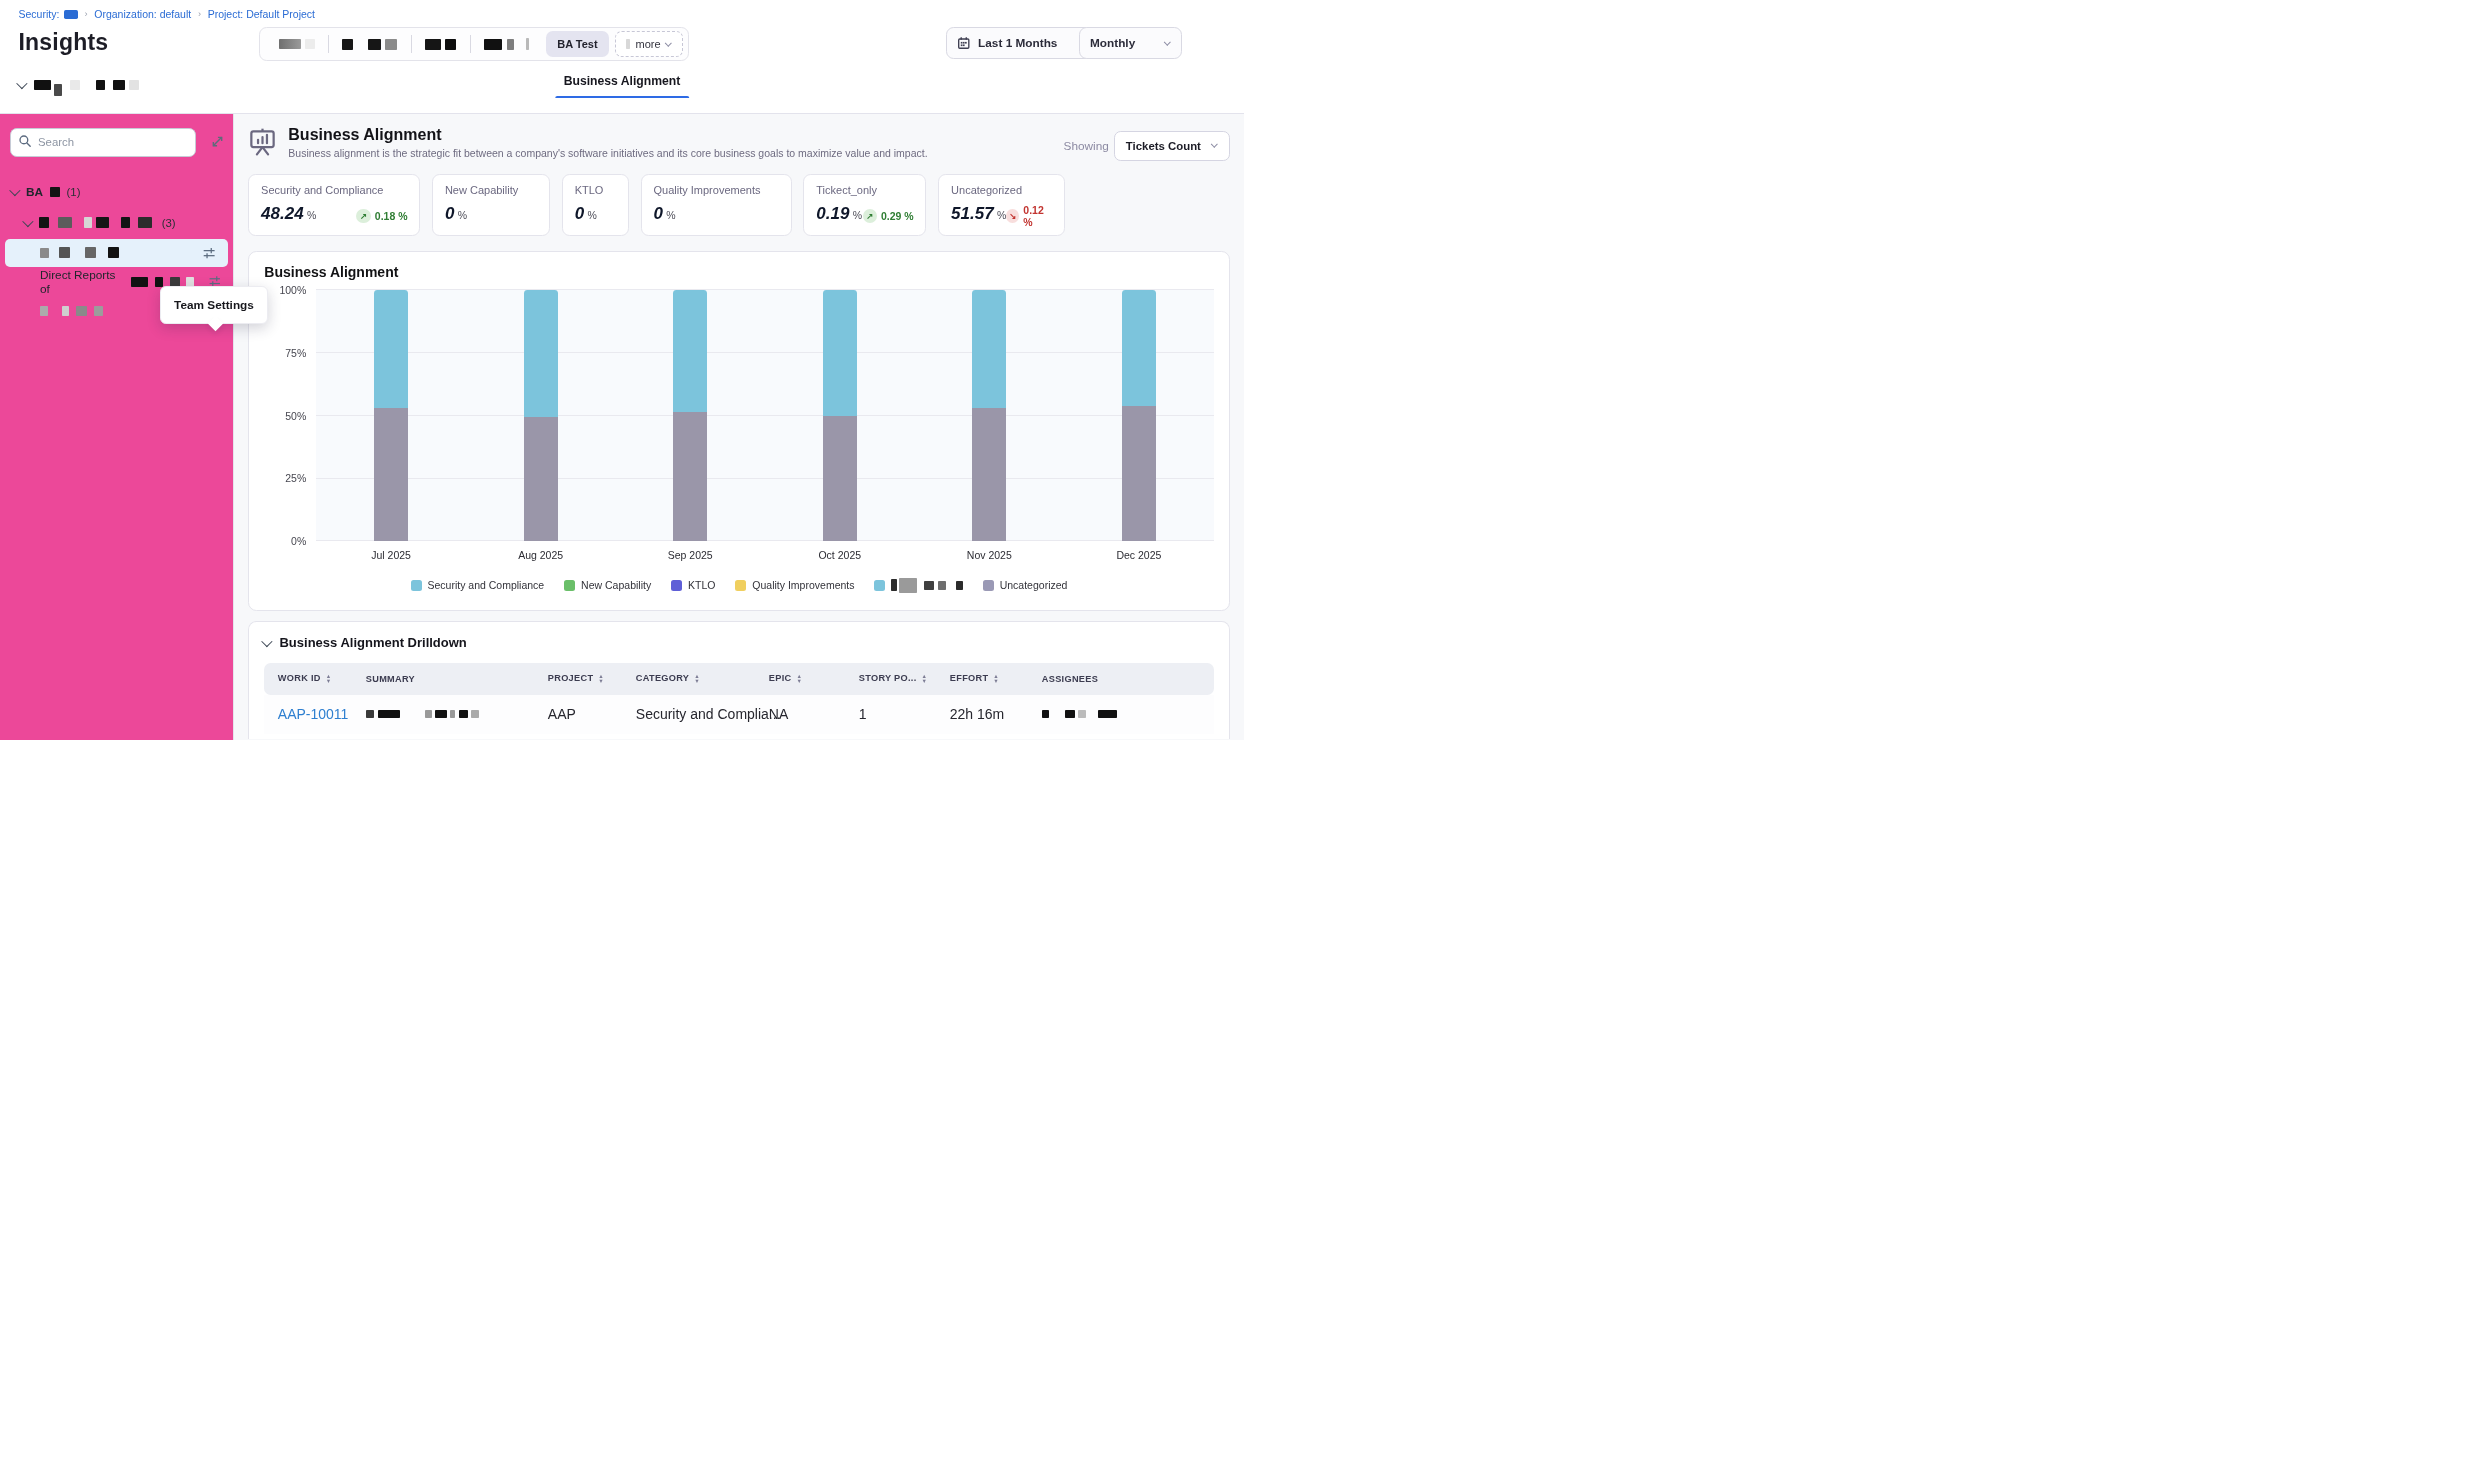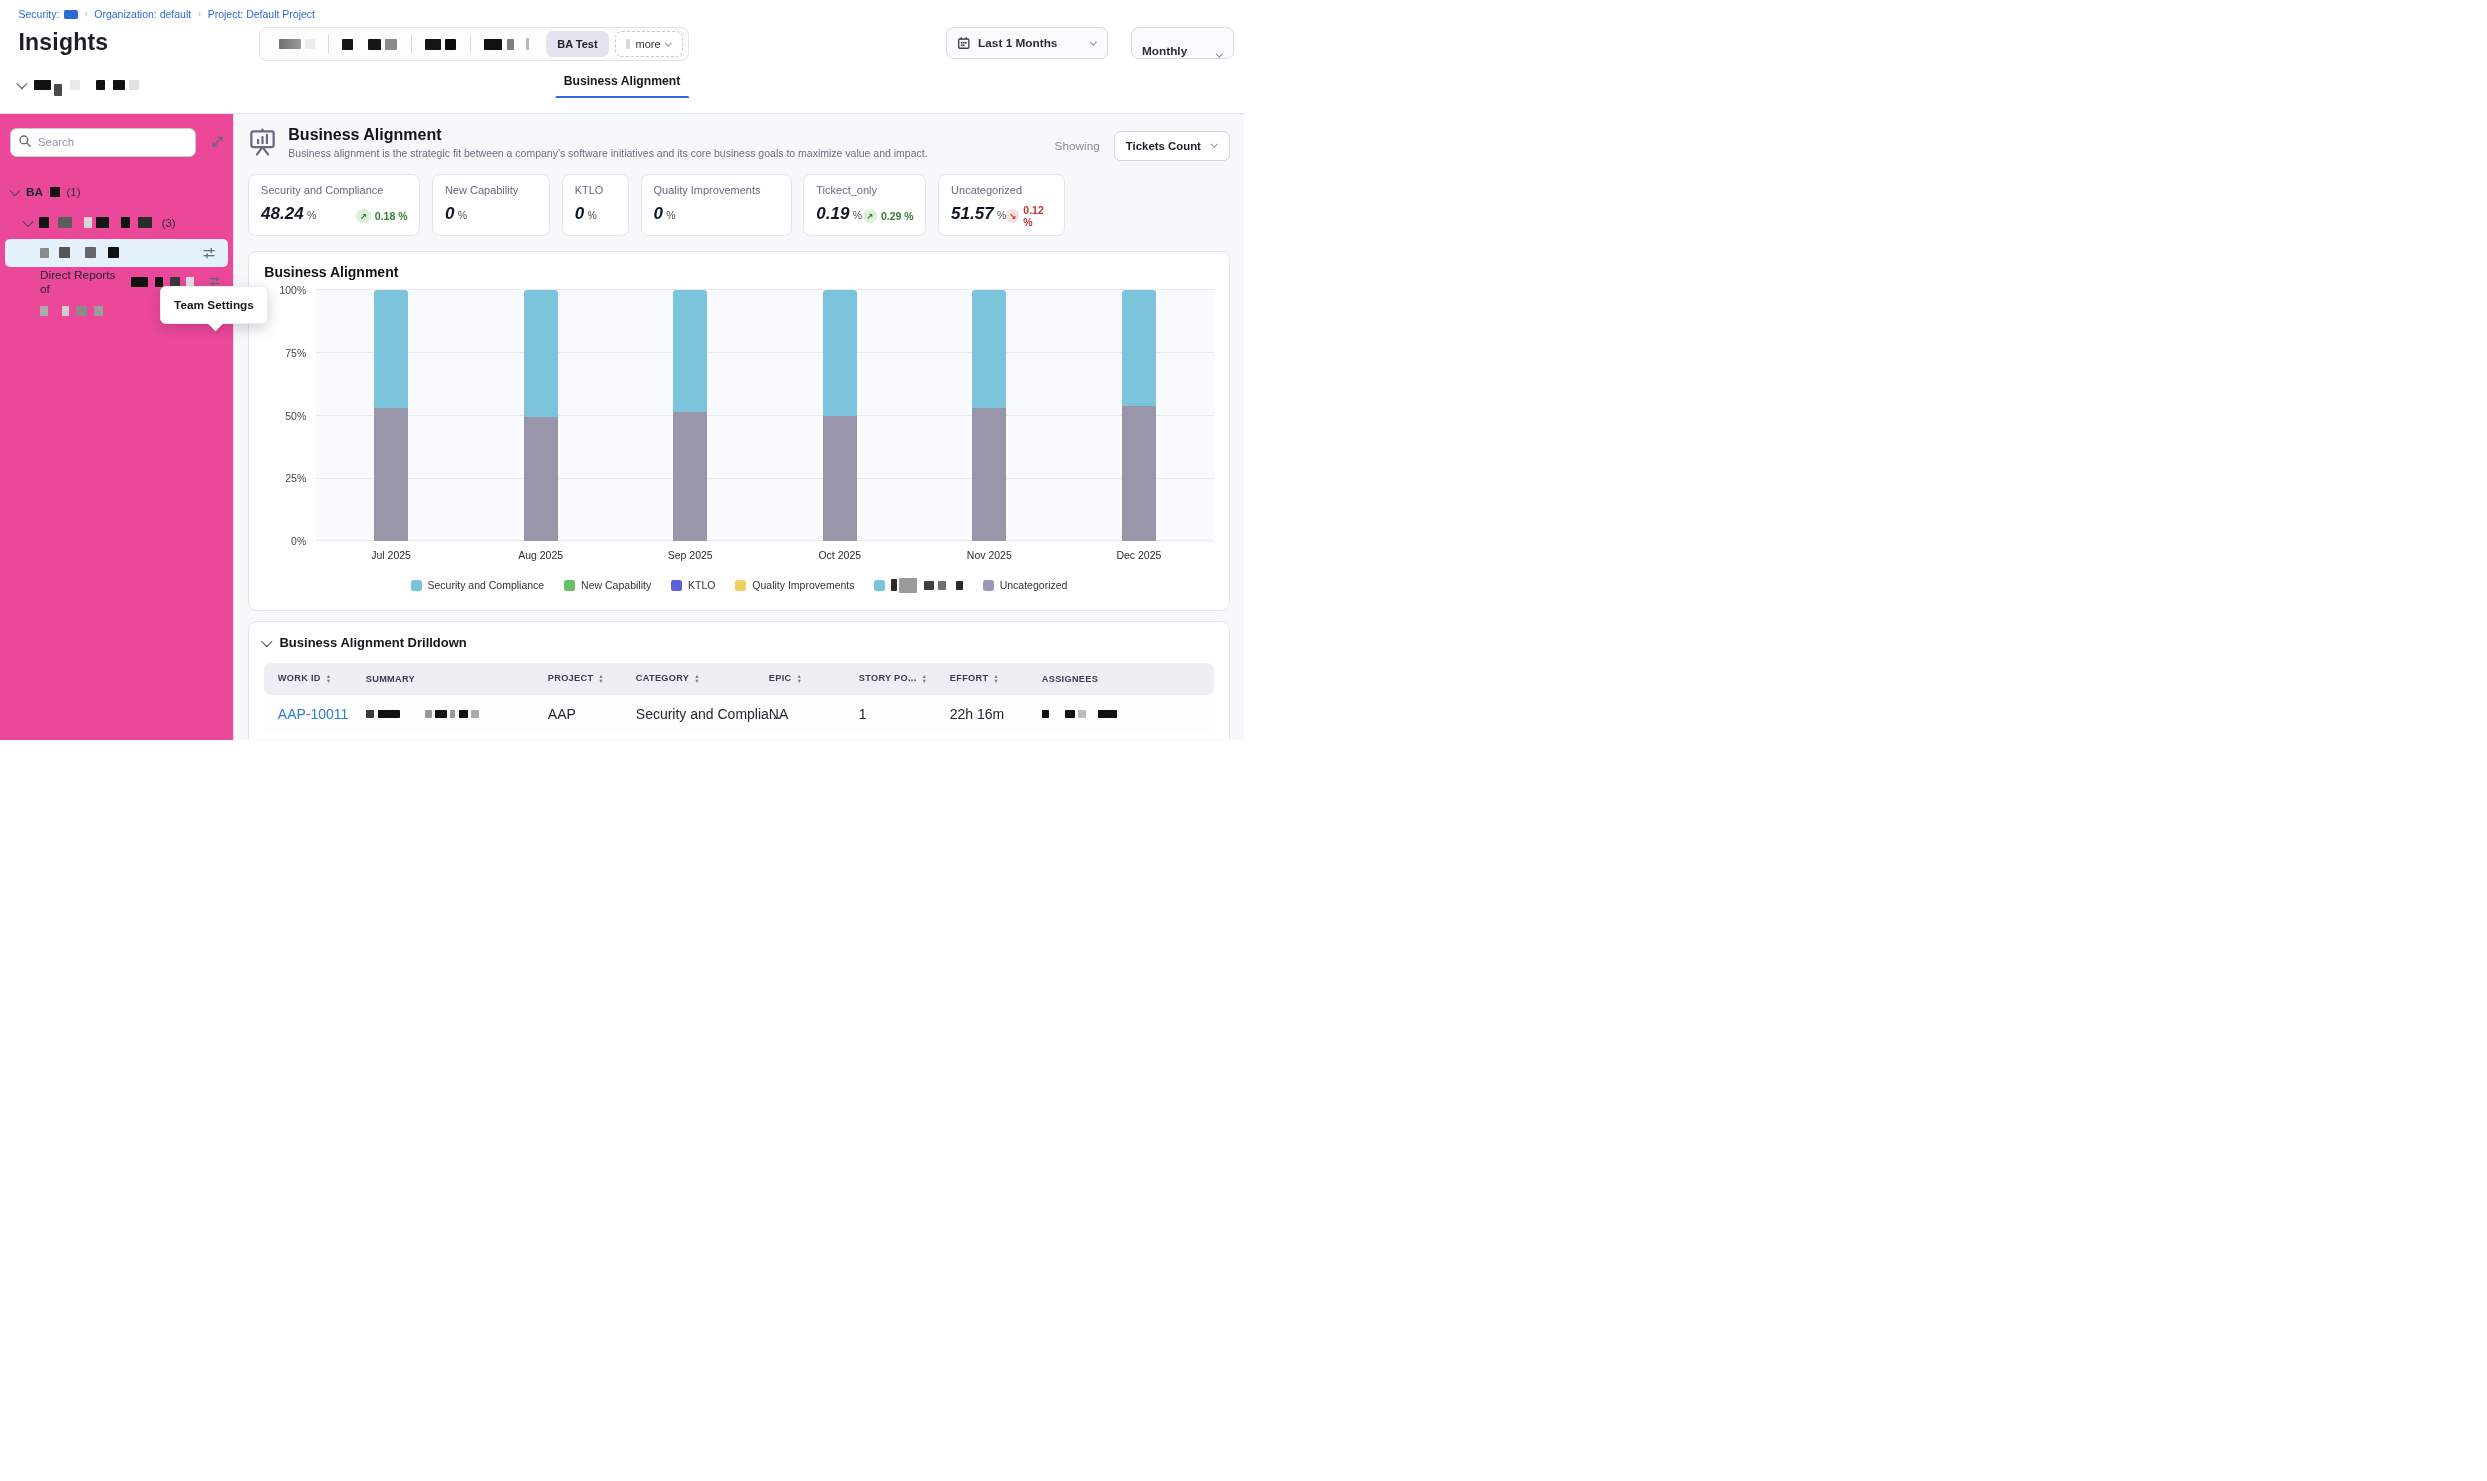--- a/index.html
+++ b/index.html
@@ -20,21 +20,21 @@
   .tb-seg { display:flex; align-items:center; gap:4.2px; padding:0 13.5px; height:100%; }
   .tb-div { width:0.8px; height:18.5px; background:#d9d9e2; }
   .ba-test { background:#e4e4f0; border:none; border-radius:6.7px; padding:6.7px 11px; font-size:11px;
     font-weight:600; color:#23232e; margin-left:3.4px; cursor:pointer; font-family:inherit; }
   .more-chip { display:flex; align-items:center; gap:5.9px; border:0.8px dashed #c7c7d6; border-radius:6.7px;
     padding:5.9px 10px; margin-left:6.7px; font-size:11px; color:#33333e; background:#fff; cursor:pointer; }
   .dd { position:absolute; top:6.7px; height:32px; display:flex; align-items:center; gap:7.6px;
     border:0.8px solid #d9d9e3; border-radius:7.6px; background:#fbfbfd; padding:0 10px;
     font-size:11.8px; font-weight:600; color:#2c2c3a; cursor:pointer; }
   .dd-range { left:946px; width:162px; }
-  .dd-gran  { left:1131px; width:103px;align-items:flex-end; }
+  .dd-gran  { left:1079px; width:103px; }
   .dd .spring { flex:1; }
   .sect-row { position:relative; height:29px; }
   .sect-left { position:absolute; left:18.5px; top:1.7px; display:flex; align-items:center; gap:7.6px; }
   .tab { position:absolute; left:50%; transform:translateX(-50%); top:0; text-align:center;
     font-size:12.2px; font-weight:700; color:#17171f; padding:1.7px 8.4px 10px; cursor:pointer; }
   .tab::after { content:""; position:absolute; left:0; right:0; bottom:0; height:2.5px;
     background:#2e6be5; border-radius:2.5px 2.5px 0 0; }
 
   
   .chev { display:inline-block; width:7.6px; height:7.6px; border-left:1.7px solid #3c4654;
@@ -62,21 +62,21 @@
     display:flex; align-items:center; justify-content:center; font-size:11.8px; font-weight:600;
     color:#17171c; z-index:60; }
   .tooltip::after { content:""; position:absolute; left:49px; bottom:-5.9px; width:11px; height:11px;
     background:#fff; transform:rotate(45deg); box-shadow:2.5px 2.5px 5px rgba(30,30,60,.08); }
 
   .main { flex:1; background:#f7f8fa; padding:11.8px 14.3px 0 14.3px; overflow:hidden; }
   .mod-hdr { display:flex; align-items:flex-start; gap:11px; }
   .mod-titles { flex:1; }
   .mod-title { font-size:16px; font-weight:800; color:#121217; }
   .mod-desc { font-size:10.5px; color:#6e6b80; margin-top:3.4px; }
-  .showing { display:flex; align-items:center; gap:14px; margin-top:5px; }
+  .showing { display:flex; align-items:center; gap:5px; margin-top:5px; }
   .showing-label { font-size:11.8px; color:#8c8aa2; }
   .showing-select { display:flex; align-items:center; gap:11.8px; background:#fff; border:0.8px solid #d5d5e2;
     border-radius:6.7px; height:30px; padding:0 11px; font-size:11.4px; font-weight:700; color:#1c1c26; cursor:pointer; }
 
   
   .cards { display:flex; gap:11.8px; margin-top:13.5px; }
   .card { background:#fff; border:0.8px solid #e4e4ec; border-radius:7.6px; padding:9.2px 11.8px; height:62px; }
   .card-title { font-size:11px; color:#6b6880; white-space:nowrap; overflow:hidden; }
   .card-val-row { display:flex; align-items:baseline; margin-top:7.6px; }
   .card-val { font-size:17px; font-weight:800; color:#0f172a;font-style:italic; }

